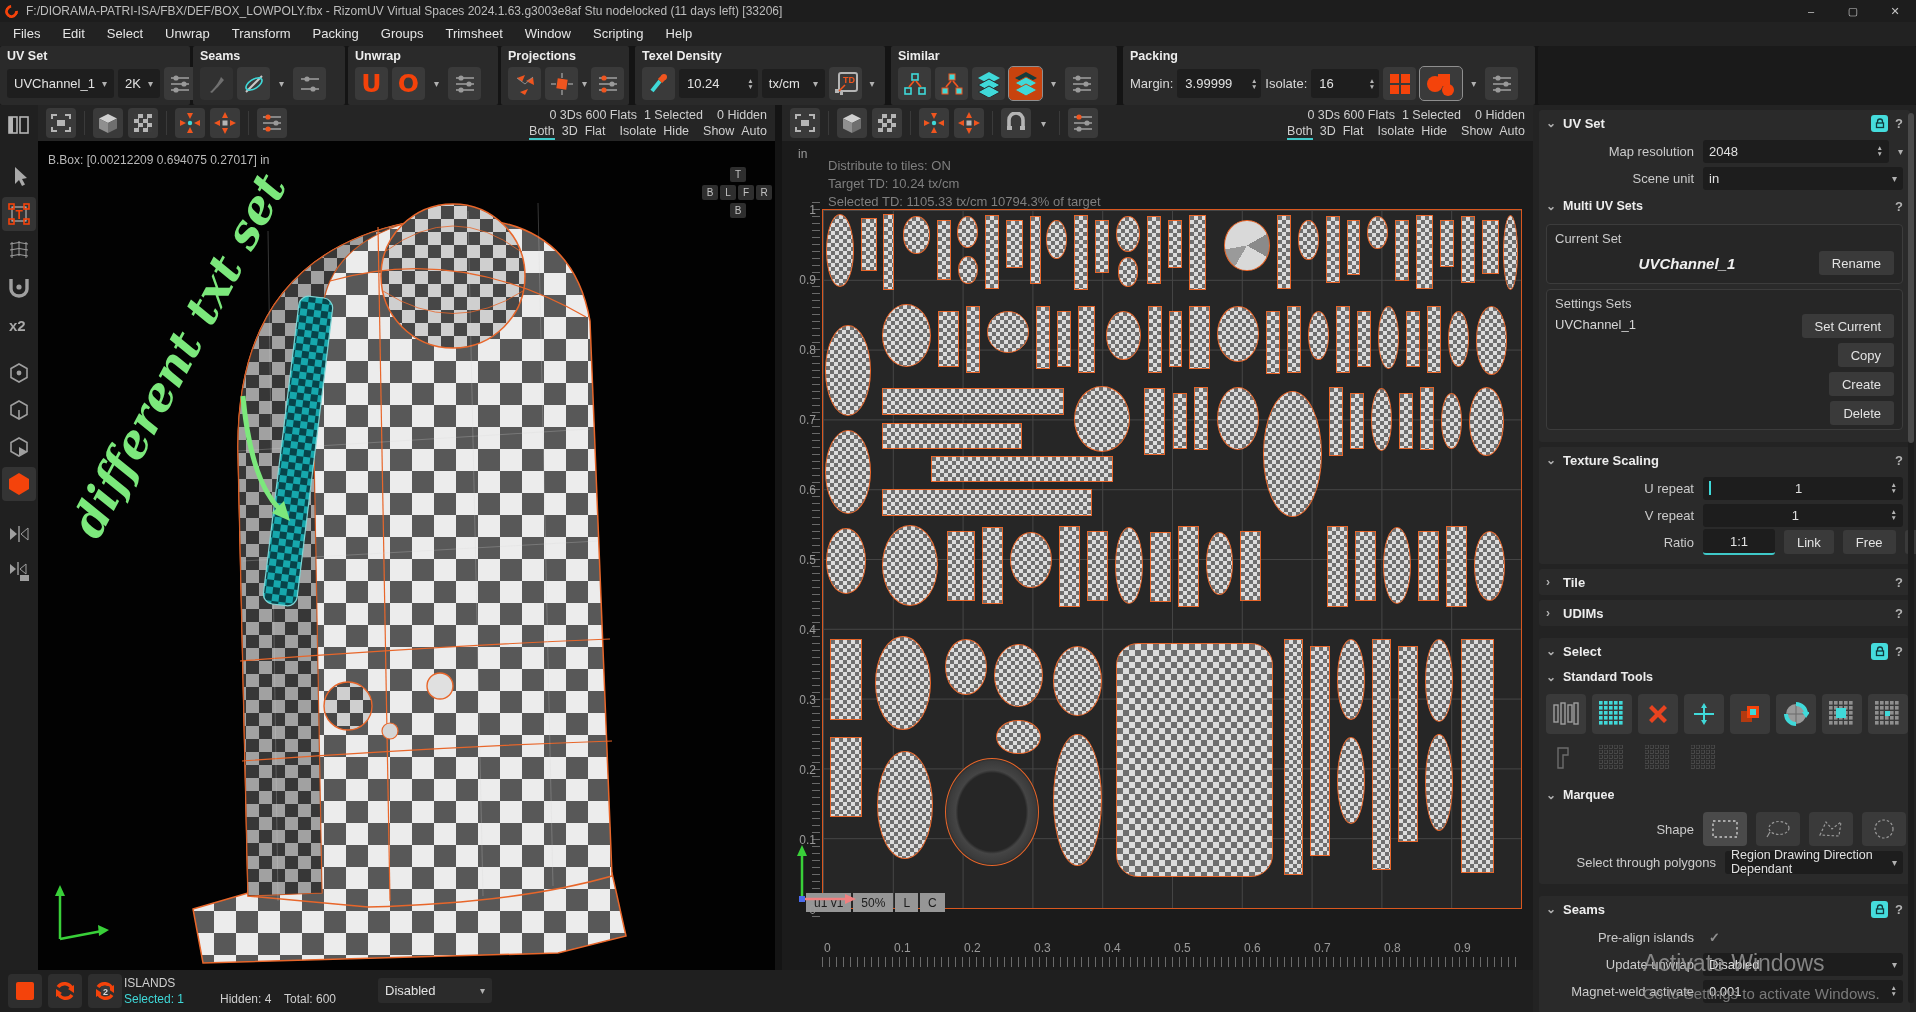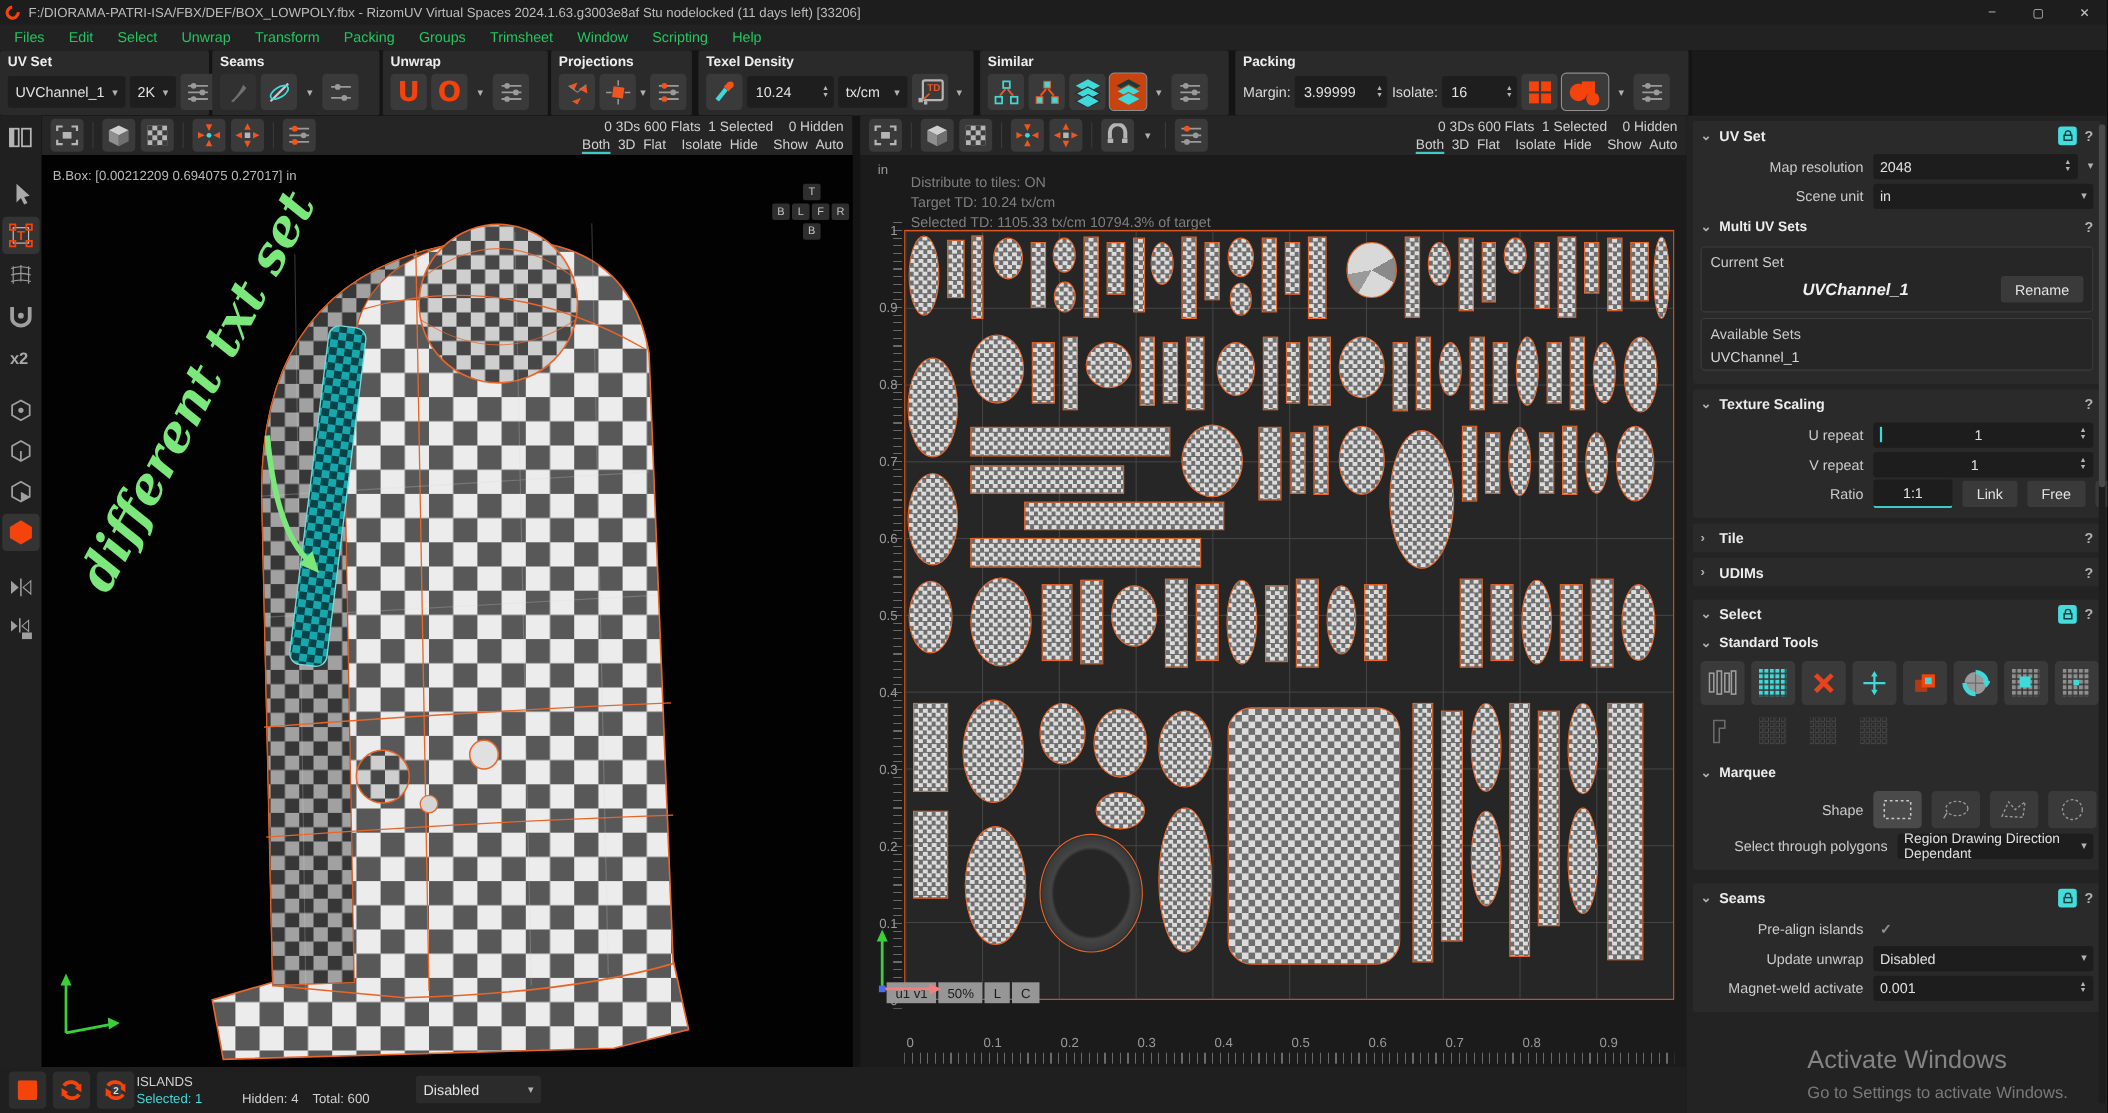--- a/index.html
+++ b/index.html
@@ -7,21 +7,21 @@
         font-family:"Liberation Sans",sans-serif;color:#d6d6d6;-webkit-user-select:none;}
   .abs{position:absolute;}
   
   #titlebar{left:0;top:0;width:1916px;height:22px;background:#1d1d1d;display:flex;align-items:center;gap:8px;padding-left:5px;box-sizing:border-box;}
   #logo{width:13px;height:13px;border-radius:50%;border:3.5px solid #f4430b;border-top-color:transparent;transform:rotate(40deg);box-sizing:border-box;}
   #title-text{font-size:12px;color:#bdbdbd;white-space:nowrap;}
   #win-controls{position:absolute;right:0;top:0;height:22px;display:flex;}
   .winbtn{width:42px;height:22px;display:flex;align-items:center;justify-content:center;color:#c5c5c5;font-size:11px;}
   
   #menubar{left:0;top:22px;width:1916px;height:24px;background:#222222;display:flex;align-items:center;padding-left:2px;box-sizing:border-box;}
-  .mitem{padding:0 11px;font-size:13px;color:#22c55e;line-height:24px;}
+  .mitem{padding:0 11px;font-size:13px;color:#e5e5e5;line-height:24px;}
   
   #toolbar{left:0;top:46px;width:1916px;height:59px;background:#141414;display:flex;gap:3px;}
   .sec{background:#2a2a2a;border-radius:2px;padding:2px 7px 0 7px;box-sizing:border-box;flex:none;}
   .sec-title{font-size:12.5px;font-weight:bold;color:#ededed;height:17px;line-height:17px;}
   .sec-row{display:flex;align-items:center;gap:4px;height:37px;}
   .dd{background:#1e1e1e;border-radius:3px;height:29px;display:flex;align-items:center;padding:0 7px;gap:7px;font-size:13px;color:#e2e2e2;}
   .car{color:#b1b1b1;font-size:10px;}
   .tile{width:33px;height:33px;background:#3a3a3a;border-radius:4px;display:flex;align-items:center;justify-content:center;flex:none;}
   .tile.sel{outline:1.5px solid #8f8f8f;}
   .tile.orangebg{background:#c8430e;}
@@ -880,23 +880,29 @@
         <span class="q">?</span>
       </div>
       <div class="group">
         <div class="g-lbl">Current Set</div>
         <div style="display:flex;align-items:center;margin:2px 0 4px 0">
           <div class="curval">UVChannel_1</div>
           <div class="pbtn">Rename</div>
         </div>
       </div>
       <div class="group">
-        <div class="g-lbl">Available Sets</div>
+        <div class="g-lbl">Settings Sets</div>
         <div style="display:flex;align-items:flex-start;gap:8px">
           <div style="flex:1;font-size:13px;color:#d6d6d6;padding-top:3px">UVChannel_1</div>
+          <div class="btn-col">
+            <div class="pbtn">Set Current</div>
+            <div class="pbtn">Copy</div>
+            <div class="pbtn">Create</div>
+            <div class="pbtn">Delete</div>
+          </div>
         </div>
       </div>
     </div>
 
     <div class="psec">
       <div class="sec-h">
         <span class="chv">⌄</span>
         <span>Texture Scaling</span>
         <span class="sp"></span>
           <span class="q">?</span>

